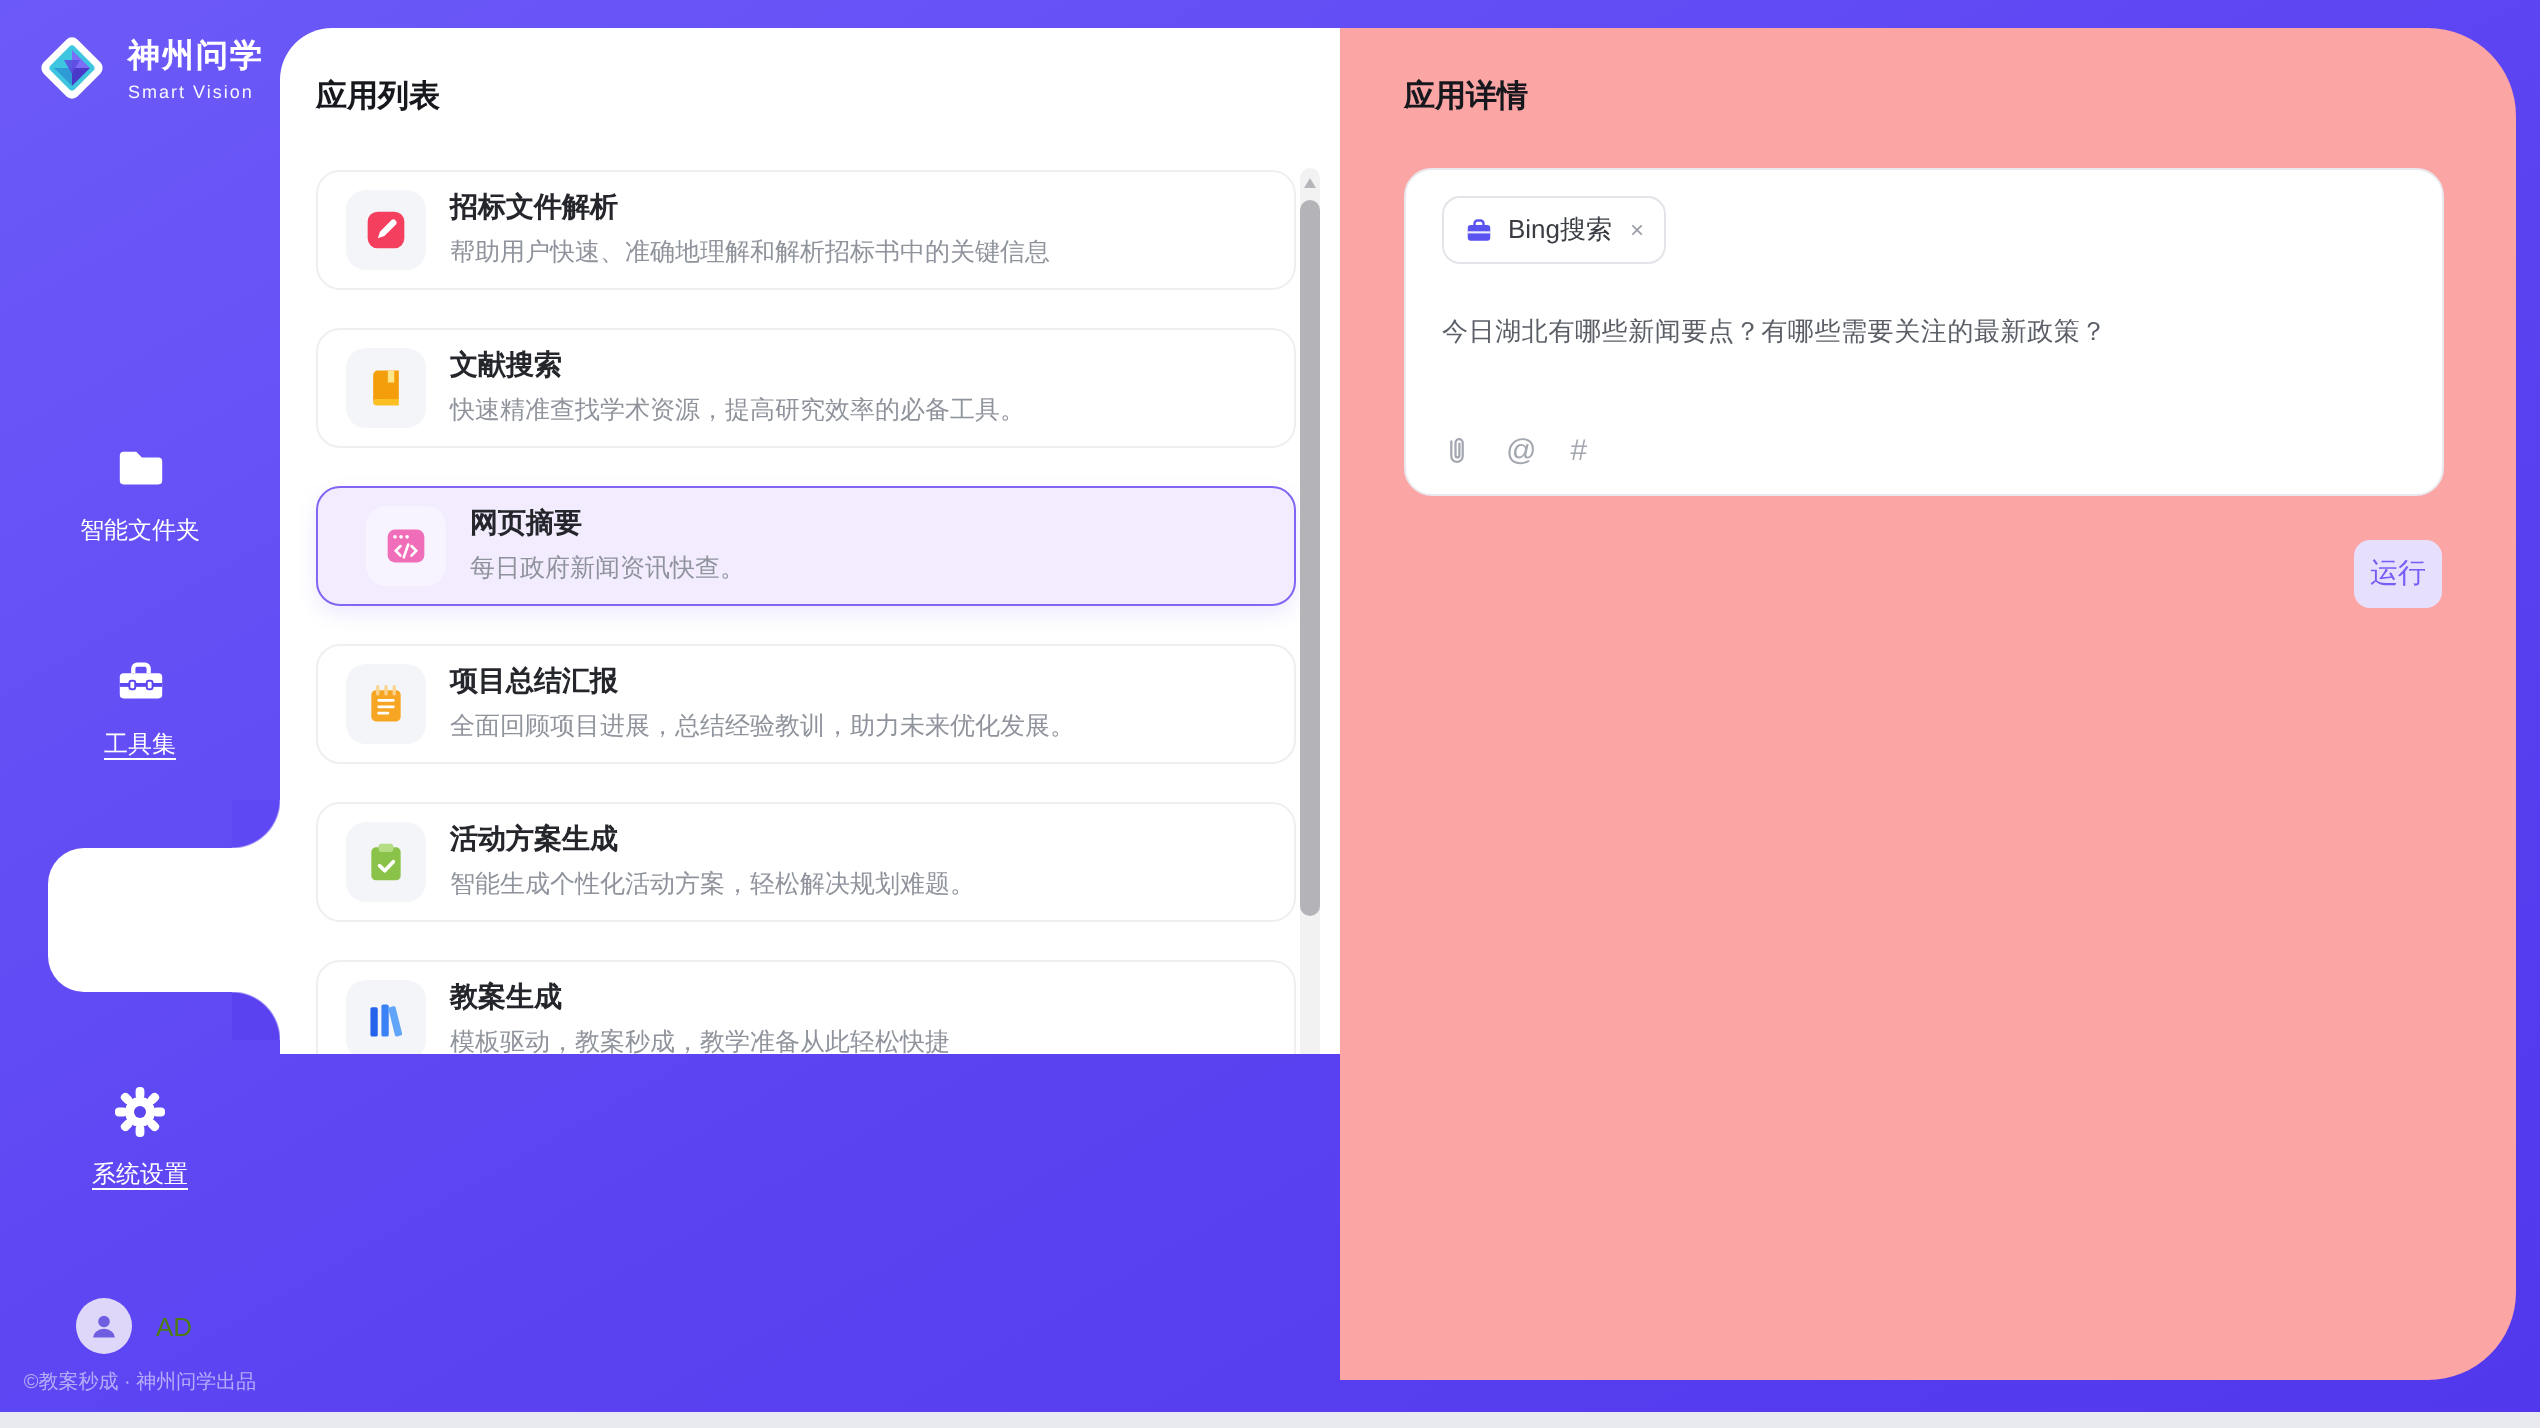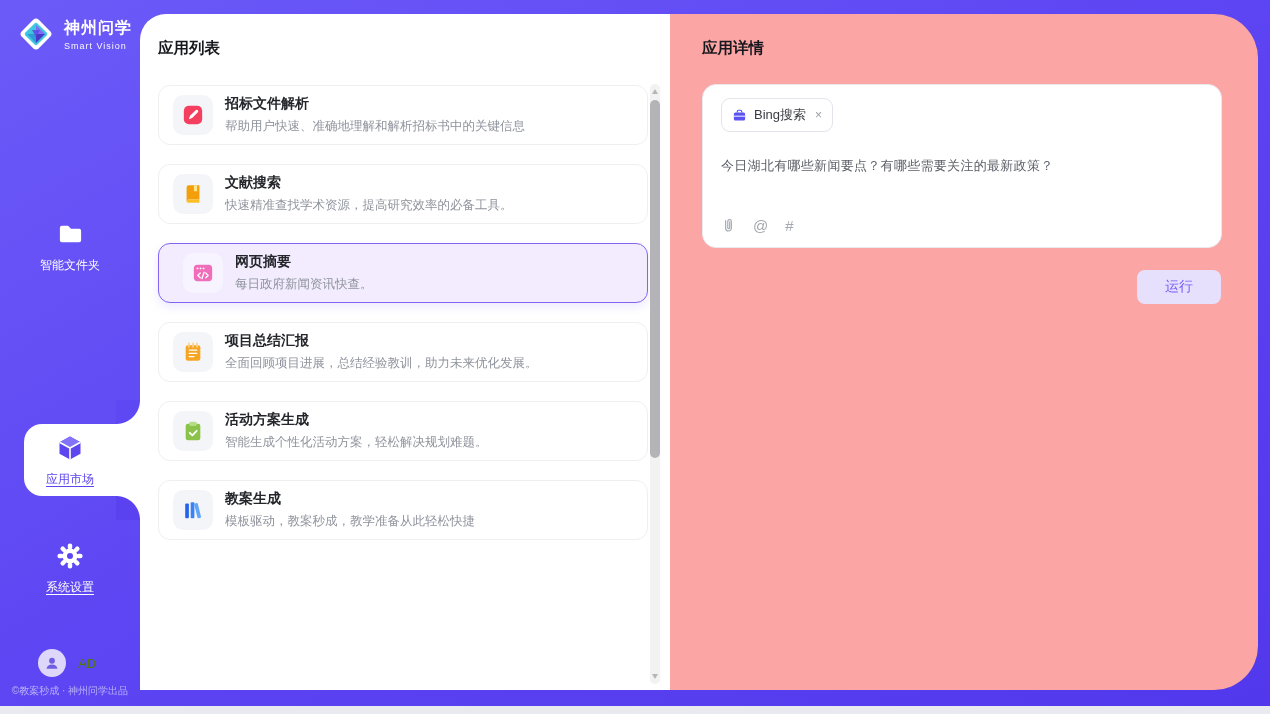--- a/index.html
+++ b/index.html
@@ -28,21 +28,21 @@
   .active-bubble::after { content:""; position:absolute; right:0; bottom:-24px; width:24px; height:24px;
       background:radial-gradient(circle at 0 100%,#5a42f1 23.5px,#fff 24.5px); }
   .active-item { color:#5b46f0; }
   .active-item .nav-label { color:#5b46f0; }
   .user-row { position:absolute; left:38px; top:649px; display:flex; align-items:center; gap:12px; cursor:pointer; }
   .avatar { width:28px; height:28px; border-radius:50%; background:#ded7fa; display:flex; align-items:center; justify-content:center; }
   .user-name { font-size:13px; color:#4d7c0f; }
   .side-footer { position:absolute; left:0; top:684px; width:140px; text-align:center; font-size:10px; color:rgba(255,255,255,.55); }
 
   
-  .list-panel { position:absolute; left:140px; top:14px; width:530px; height:676px; background:#fff;
+  .list-panel { position:absolute; left:140px; top:14px; width:530px; height:513px; background:#fff;
       border-radius:26px 0 0 0; padding:24px 18px 0 18px; overflow:hidden; }
   .panel-title { font-size:15.5px; font-weight:bold; color:#17181d; }
   .cards { margin-top:26px; width:490px; }
   .card { display:flex; align-items:center; gap:12px; height:60px; border:1px solid #efeff2; border-radius:12px;
       padding-left:14px; margin-bottom:19px; background:#fff; cursor:pointer; }
   .card.selected { background:#f2ecfe; border:1.5px solid #8266f2; box-shadow:0 4px 10px rgba(110,80,240,.12);padding-left:24px; }
   .card-icon { width:40px; height:40px; border-radius:10px; background:#f4f5f8; display:flex; align-items:center; justify-content:center; flex:none; }
   .card.selected .card-icon { background:#f7f4ff; }
   .card-title { font-size:14px; font-weight:bold; color:#24262b; }
   .card-desc { font-size:12.5px; color:#8f939c; margin-top:5px; }
@@ -59,21 +59,21 @@
   .input-card { position:relative; margin-top:25px; width:520px; height:164px; background:#fff;
       border:1px solid #e9e9ed; border-radius:14px; padding:13px 18px; }
   .chip { display:inline-flex; align-items:center; gap:7px; border:1px solid #e3e4e9; border-radius:9px;
       padding:7px 10px; background:#fff; cursor:default; }
   .chip-label { font-size:13px; color:#393c43; }
   .chip-close { font-size:12px; color:#9a9ea6; margin-left:2px; cursor:pointer; line-height:1; }
   .query-text { margin-top:25px; font-size:13px; color:#5a5e66; letter-spacing:.3px; }
   .tool-row { position:absolute; left:18px; bottom:13px; display:flex; align-items:center; gap:17px; }
   .tool-glyph { font-size:15px; color:#a3a7af; cursor:pointer; }
   .run-btn { position:absolute; right:37px; top:256px; background:#e7e0fc; color:#7a5cf6; font-size:14px;
-      border:none; border-radius:8px; padding:8px 28px; cursor:pointer; }
+      border:none; border-radius:8px; padding:8px 8px; cursor:pointer; }
 </style>
 </head>
 <body>
 
 <div class="sidebar">
   <div class="logo-row">
     <svg class="logo-diamond" viewBox="0 0 40 40">
       <rect x="8" y="8" width="24" height="24" rx="4" transform="rotate(45 20 20)" fill="#fff"></rect>
       <rect x="11.5" y="11.5" width="17" height="17" rx="2" transform="rotate(45 20 20)" fill="#3ec6e0"></rect>
       <polygon points="20,11 29,20 20,20" fill="#7d6cf6"></polygon>
@@ -88,30 +88,32 @@
   </div>
 
 
   <div class="nav-item" style="top:221px;">
     <svg width="27" height="27" viewBox="0 0 28 28">
       <path d="M3 7 a2 2 0 0 1 2 -2 h6.5 l3 3 H23 a2 2 0 0 1 2 2 v10 a2 2 0 0 1 -2 2 H5 a2 2 0 0 1 -2 -2 z" fill="#fff"></path>
     </svg>
     <span class="nav-label">智能文件夹</span>
   </div>
 
+  <div class="nav-item" style="top:328px;">
+    <svg width="27" height="27" viewBox="0 0 28 28">
+      <path d="M10 9 V6.5 a2 2 0 0 1 2 -2 h4 a2 2 0 0 1 2 2 V9" fill="none" stroke="#fff" stroke-width="2.2"></path>
+      <rect x="3" y="9" width="22" height="13" rx="2" fill="#fff"></rect>
+      <rect x="3" y="14" width="22" height="2" fill="#5b46f0"></rect>
+      <rect x="8" y="12.8" width="3" height="4.4" rx="1" fill="#fff" stroke="#5b46f0" stroke-width="1"></rect>
+      <rect x="17" y="12.8" width="3" height="4.4" rx="1" fill="#fff" stroke="#5b46f0" stroke-width="1"></rect>
+    </svg>
+    <span class="nav-label u">工具集</span>
+  </div>
 
   <div class="active-bubble"></div>
-  <div class="nav-item active-item" style="top:434px;">
-    <svg width="28" height="28" viewBox="0 0 28 28">
-      <path d="M14 2.5 L24.5 8.3 V19.7 L14 25.5 L3.5 19.7 V8.3 Z" fill="#5b46f0"></path>
-      <path d="M14 2.5 L24.5 8.3 L14 14 L3.5 8.3 Z" fill="#8373f7"></path>
-      <path d="M3.5 8.3 L14 14 L24.5 8.3 M14 14 V25.5" stroke="#fff" stroke-width="1.6" fill="none"></path>
-    </svg>
-    <span class="nav-label u">应用市场</span>
-  </div>
 
   <div class="nav-item" style="top:542px;">
     <svg width="28" height="28" viewBox="0 0 28 28">
       <g fill="#fff">
         <rect x="11.8" y="1.5" width="4.4" height="6" rx="2"></rect>
         <rect x="11.8" y="1.5" width="4.4" height="6" rx="2" transform="rotate(45 14 14)"></rect>
         <rect x="11.8" y="1.5" width="4.4" height="6" rx="2" transform="rotate(90 14 14)"></rect>
         <rect x="11.8" y="1.5" width="4.4" height="6" rx="2" transform="rotate(135 14 14)"></rect>
         <rect x="11.8" y="1.5" width="4.4" height="6" rx="2" transform="rotate(180 14 14)"></rect>
         <rect x="11.8" y="1.5" width="4.4" height="6" rx="2" transform="rotate(225 14 14)"></rect>

